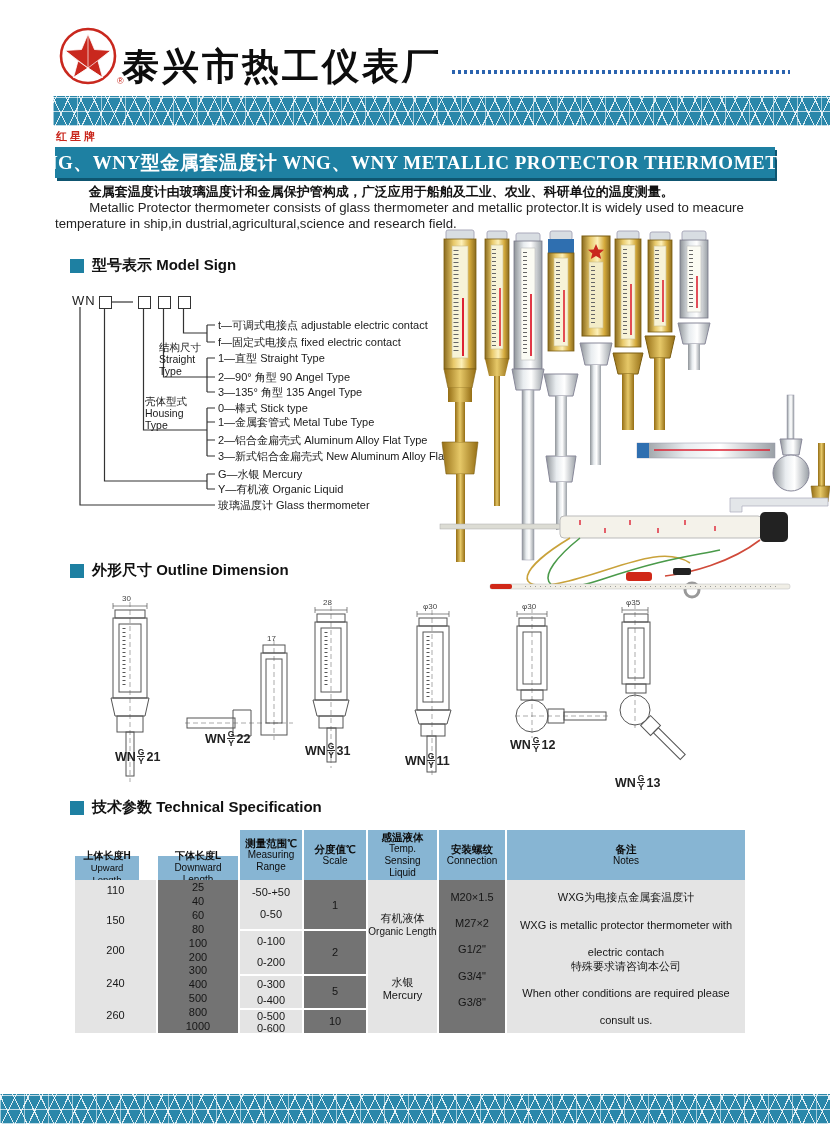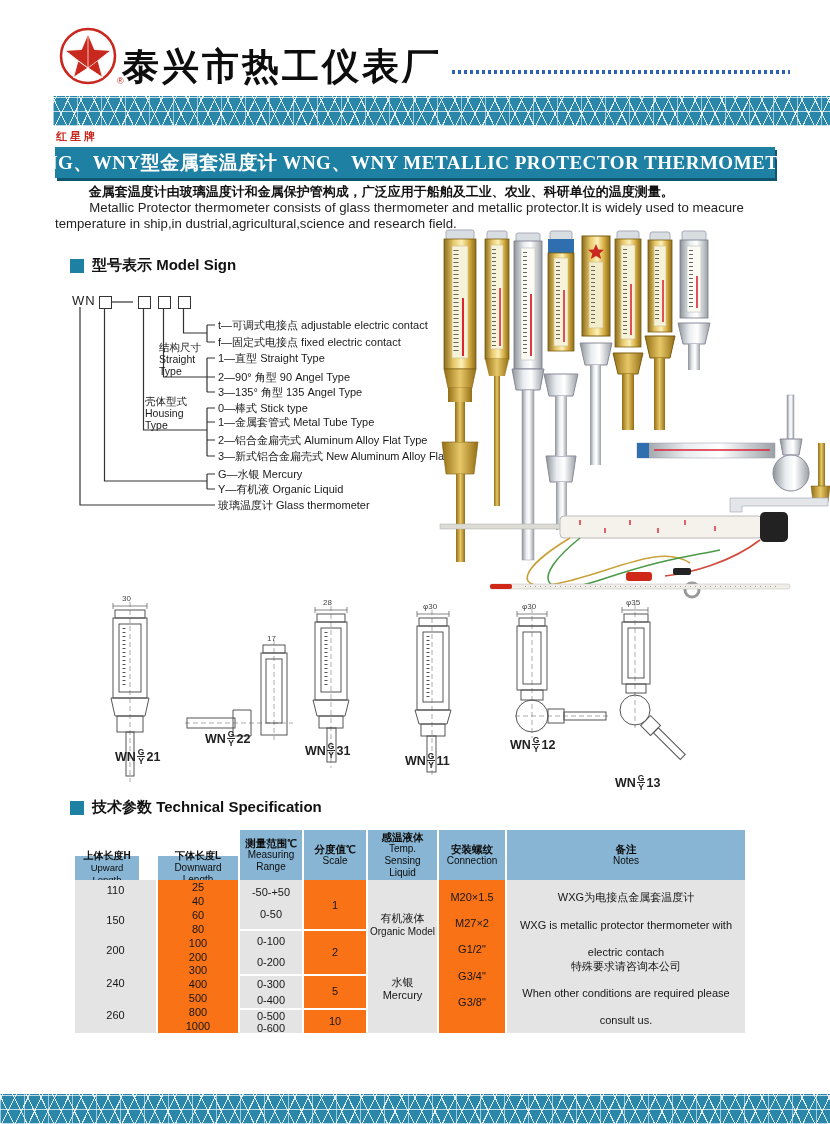--- a/index.html
+++ b/index.html
@@ -49,21 +49,21 @@
   .model-code .frac i:first-child{border-bottom:1px solid #222;padding:0 1px;}
   .dim{position:absolute;font-size:8px;color:#444;}
   
   .spec{position:absolute;left:75px;top:830px;width:670px;height:203px;font-size:11px;}
   .cell{position:absolute;display:flex;flex-direction:column;align-items:center;justify-content:center;
         text-align:center;line-height:12px;}
   .th{background:#87b5d3;color:#0c0c0c;}
   .th .cnh{font-weight:bold;font-size:10.5px;}
   .th .enh{font-size:10px;}
   .colbg{position:absolute;top:50px;height:153px;}
-  .g{background:#e4e4e4;} .b{background:#f97316;}
+  .g{background:#e4e4e4;} .b{background:#737373;}
   .tv{position:absolute;transform:translateY(-50%);width:100%;text-align:center;color:#161616;}
   .wdiv{position:absolute;height:2px;background:#fff;left:0;right:0;}
   .liq{line-height:13px;}
   .notesc .tv{font-size:11px;}
 </style>
 </head>
 <body>
 
 <div class="page">
 
@@ -271,20 +271,24 @@
       </g>
 
       <g>
         <rect x="60" y="356" width="300" height="5" rx="2" fill="#f0eee6" stroke="#bbb" stroke-width=".5"></rect>
         <rect x="60" y="356" width="22" height="5" rx="2" fill="#d02818"></rect>
         <line x1="95" y1="358.5" x2="350" y2="358.5" stroke="#999" stroke-width="1" stroke-dasharray="1 4"></line>
       </g>
     </svg>
   </div>
 
+  <div class="sec" style="left:70px;top:561px;">
+    <span class="sq"></span>
+    <span>外形尺寸 Outline Dimension</span>
+  </div>
 
   <div class="drawings">
     <svg width="740" height="200" viewBox="0 0 740 200">
       <g stroke="#555" stroke-width="1" fill="none">
 
         <path d="M38 8 H72" stroke-width=".7"></path>
           <path d="M38 5 V11 M72 5 V11" stroke-width=".7"></path>
         <rect x="40" y="12" width="30" height="8"></rect>
         <rect x="38" y="20" width="34" height="80"></rect>
           <rect x="44" y="26" width="22" height="68"></rect>
@@ -484,21 +488,21 @@
       <span class="tv" style="top:25px">1</span>
       <span class="tv" style="top:72px">2</span>
       <span class="tv" style="top:111px">5</span>
       <span class="tv" style="top:141px">10</span>
       <span class="wdiv" style="top:49px"></span>
       <span class="wdiv" style="top:94px"></span>
       <span class="wdiv" style="top:128px"></span>
     </div>
     <div class="colbg g" style="left:293px;width:69px;">
       <span class="tv liq" style="top:38px">有机液体</span>
-      <span class="tv liq" style="top:51px;font-size:10px">Organic Model</span>
+      <span class="tv liq" style="top:51px;font-size:10px">Organic Length</span>
       <span class="tv liq" style="top:102px">水银</span>
       <span class="tv liq" style="top:115px">Mercury</span>
     </div>
     <div class="colbg b" style="left:364px;width:66px;">
       <span class="tv" style="top:17px">M20×1.5</span>
       <span class="tv" style="top:43px">M27×2</span>
       <span class="tv" style="top:69px">G1/2"</span>
       <span class="tv" style="top:96px">G3/4"</span>
       <span class="tv" style="top:122px">G3/8"</span>
     </div>

